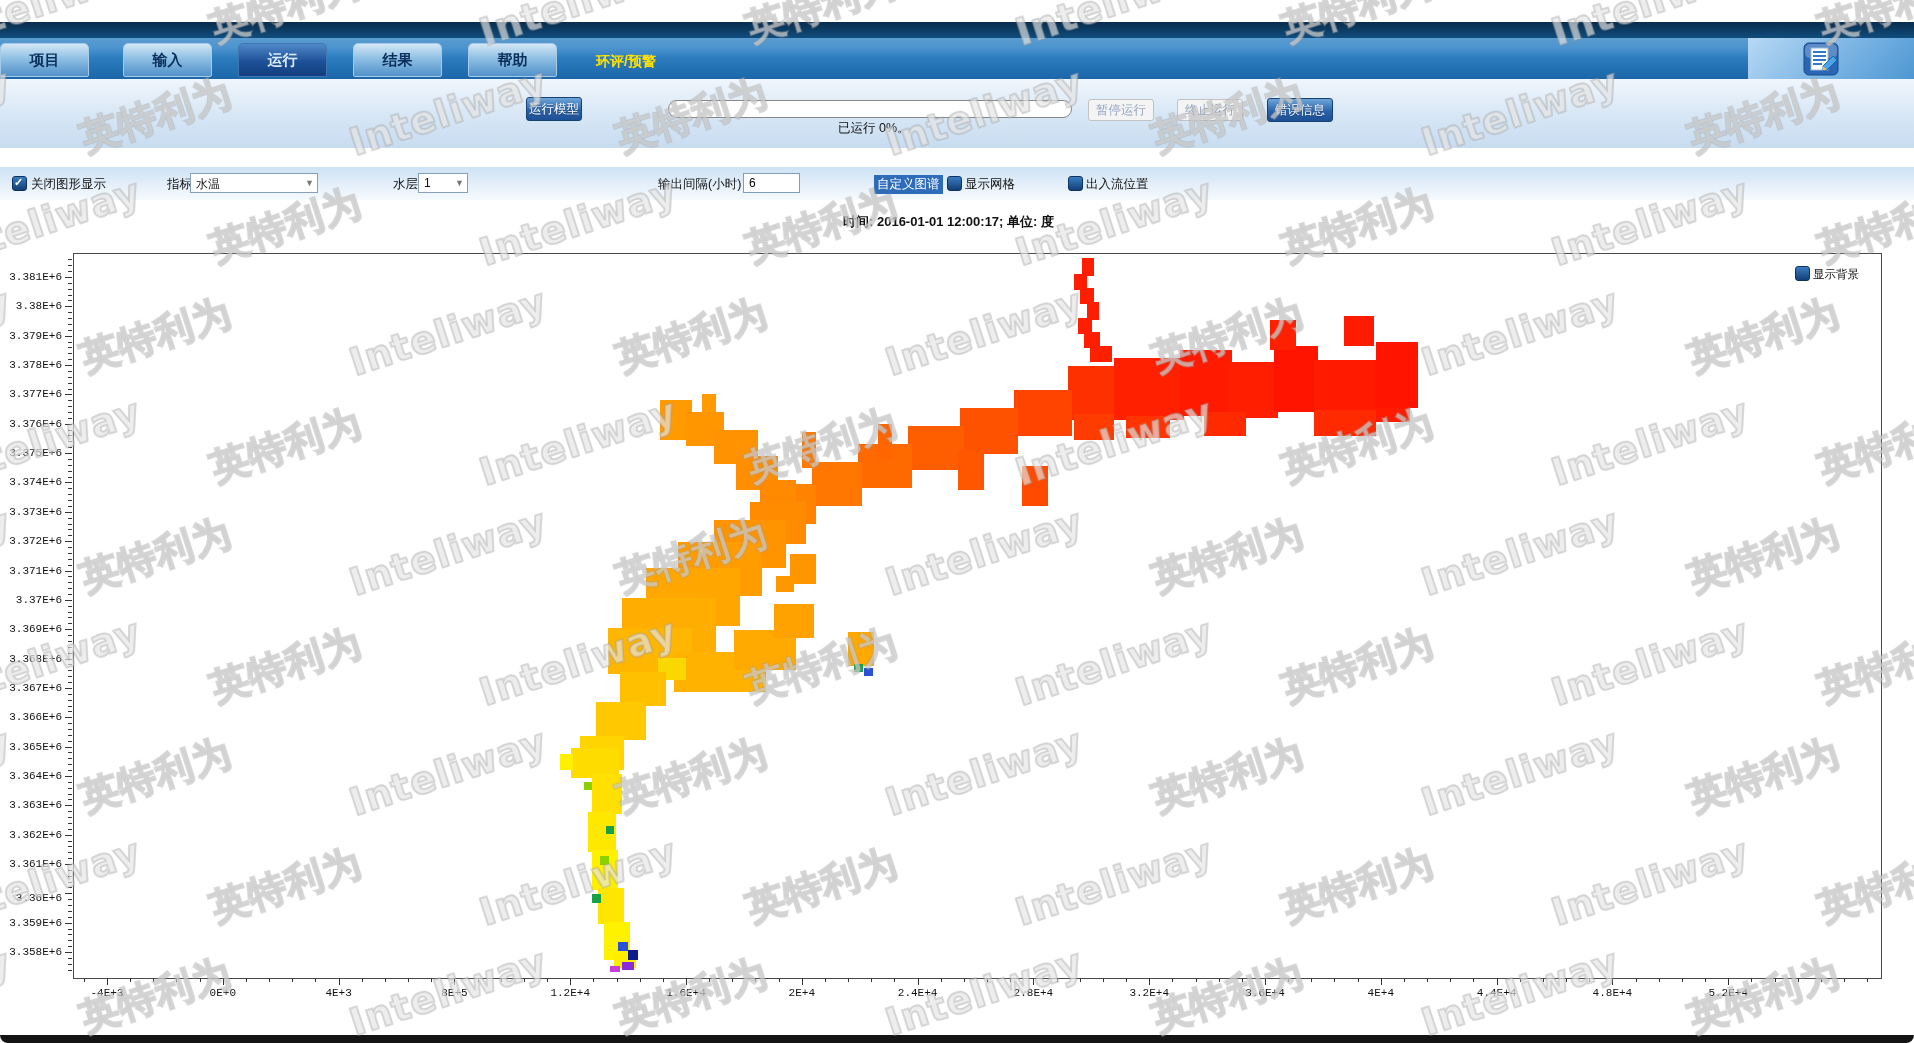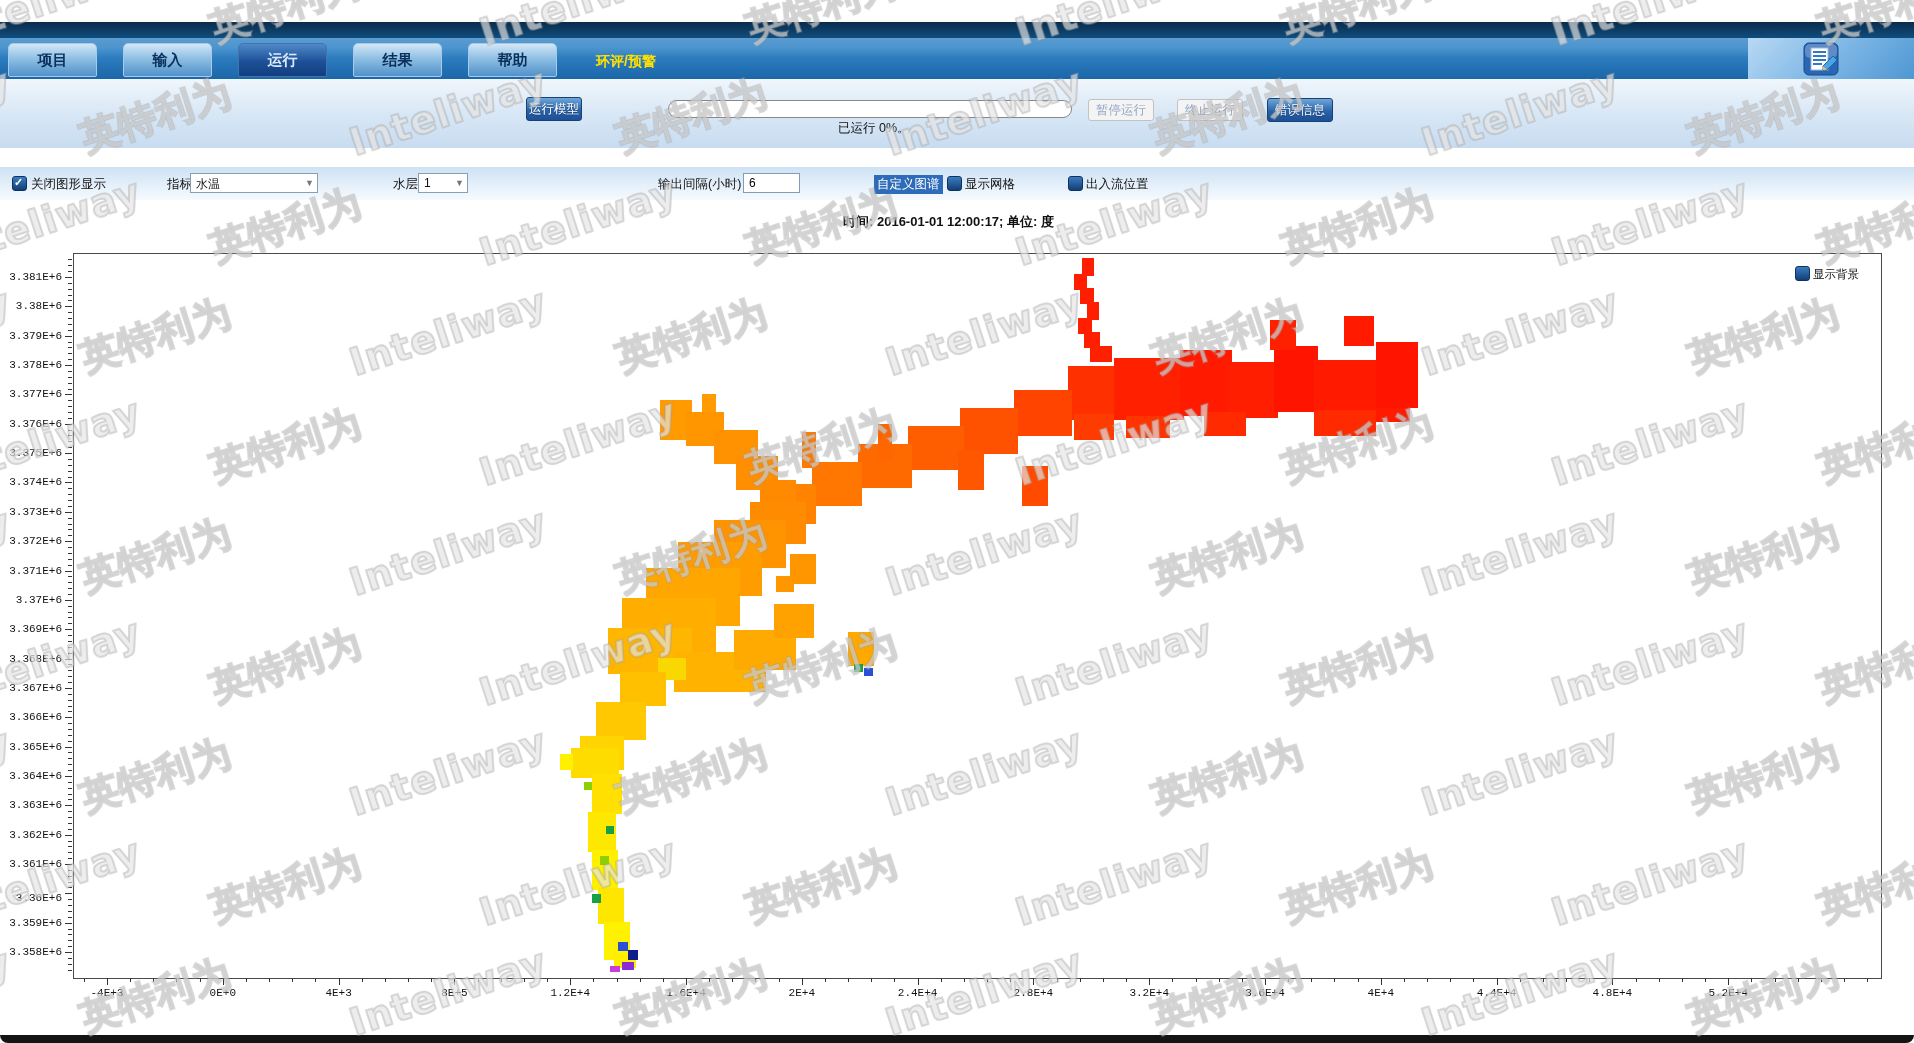--- a/index.html
+++ b/index.html
@@ -100,21 +100,21 @@
 <body>
 
 <div class="app">
 
 
   <div class="ribbon">
     <div class="ribbon-dark"></div>
     <div class="ribbon-sheen"></div>
     <div class="ribbon-right"></div>
     <div id="tabs-host">
-        <div class="tab" style="left: 8px;">项目</div>
+        <div class="tab" style="left: 0;">项目</div>
         <div class="tab" style="left: 123px;">输入</div>
         <div class="tab active" style="left: 238px;">运行</div>
         <div class="tab" style="left: 353px;">结果</div>
         <div class="tab" style="left: 468px;">帮助</div>
       </div>
     <span class="env-label">环评/预警</span>
     <svg class="doc-icon" viewBox="0 0 36 34">
       <rect x="1" y="1" width="34" height="32" rx="5" fill="#2a66b4" stroke="#164a8c"></rect>
       <rect x="2" y="2" width="32" height="14" rx="5" fill="rgba(255,255,255,0.25)"></rect>
       <rect x="8" y="6" width="17" height="22" fill="#fff" stroke="#9bb6d4"></rect>

